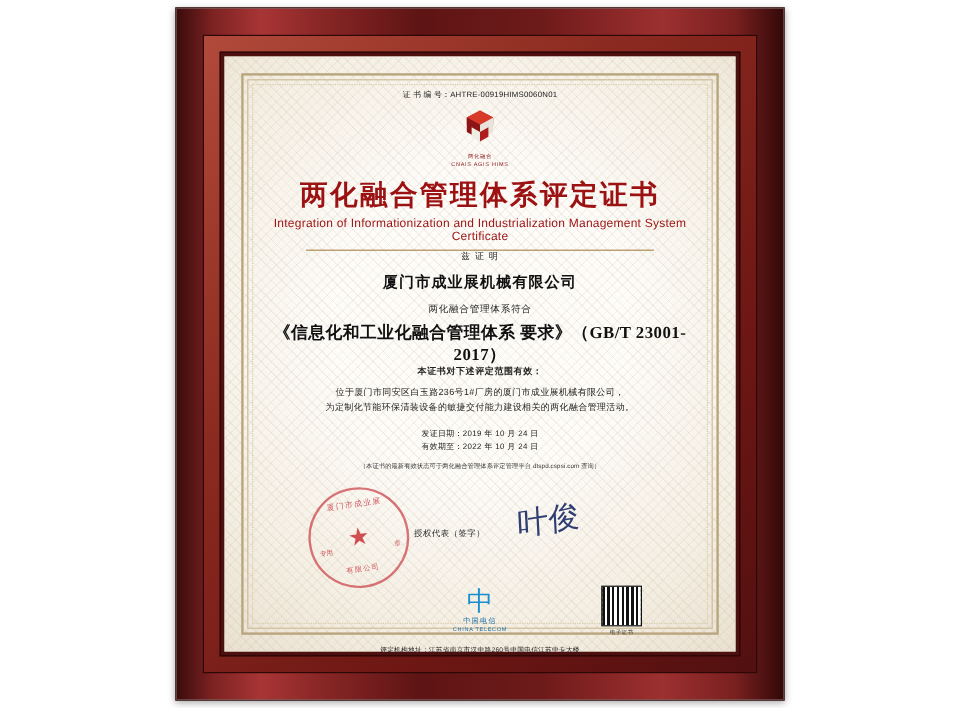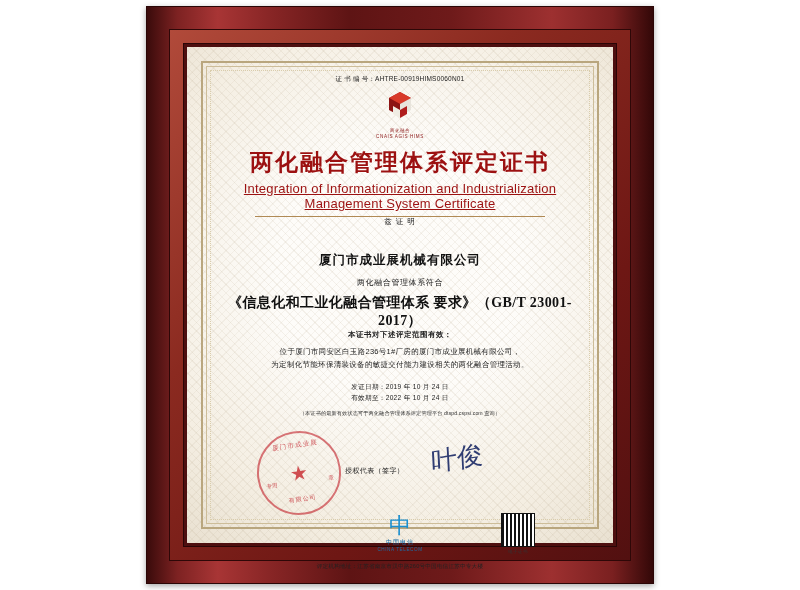--- a/index.html
+++ b/index.html
@@ -155,45 +155,44 @@
   #title-cn {
     font-family: "Liberation Serif", serif;
     font-weight: bold;
     font-size: 23px;
     color: #9c1111;
     letter-spacing: 2px;
     margin-top: 5px;
     text-shadow: 0 1px 0 rgba(255,255,255,0.5);
   }
   #title-en {
-    font-size: 13px;
+    font-size: 10px;
     color: #9c1111;
     letter-spacing: 0.2px;
     margin-top: 3px;
-    text-decoration: underline;
   }
   #title-rule {
     width: 290px;
     height: 1px;
     background: #b08a55;
     margin: 5px auto 0 auto;
   }
 
   
   #attest {
     font-size: 7.5px;
     color: #222;
     letter-spacing: 1px;
   }
   #company {
     font-family: "Liberation Serif", serif;
     font-weight: bold;
     font-size: 12.5px;
     color: #111;
-    margin-top: 25px;
+    margin-top: 8px;
     letter-spacing: 1px;
   }
   #conform {
     font-size: 8px;
     color: #1a1a1a;
     margin-top: 8px;
     letter-spacing: 0.6px;
     text-align: center;
   }
   #standard {

